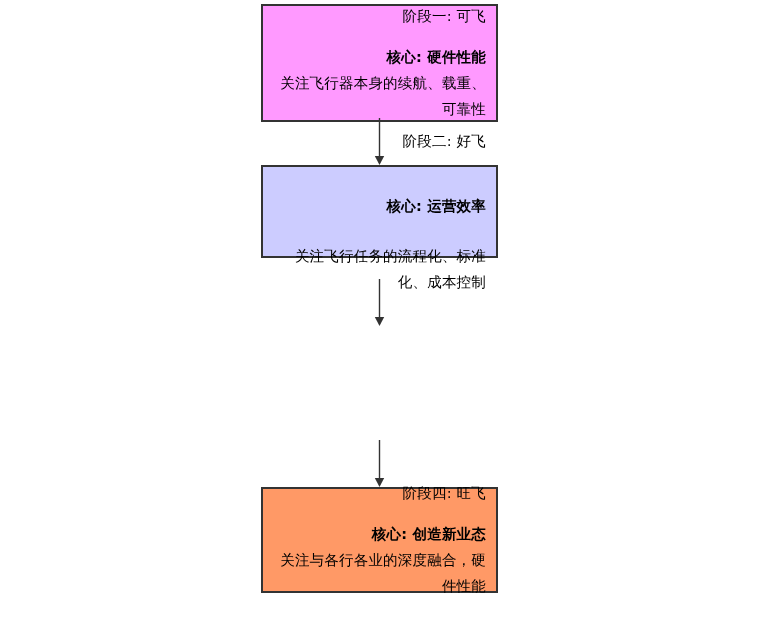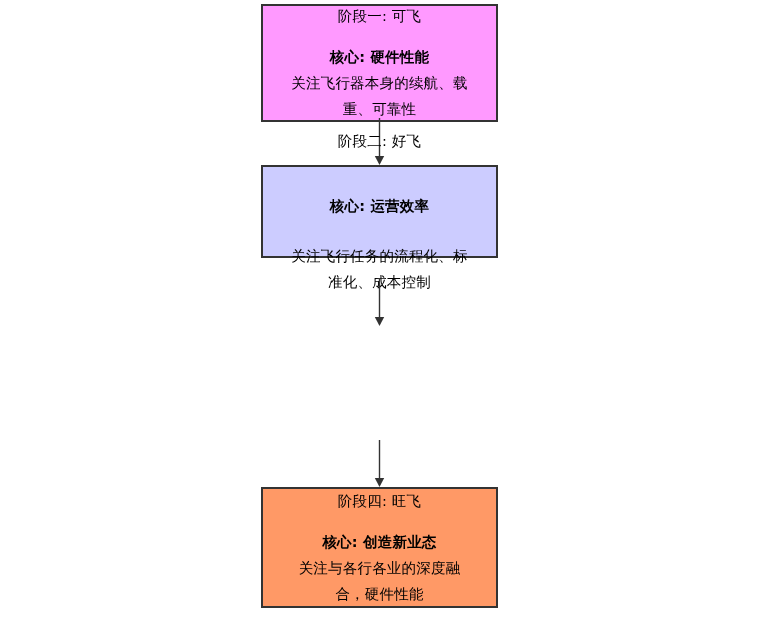--- a/index.html
+++ b/index.html
@@ -24,22 +24,22 @@
   .node {
     position: absolute;
     left: 261px;
     width: 237px;
     box-sizing: border-box;
     border: 2px solid #333333;
     display: flex;
     flex-direction: column;
     align-items: center;
     justify-content: center;
-    text-align: center;
-    padding: 4px 24px;
+    text-align: right;
+    padding: 4px 10px;
   }
 
   .node .line {
     display: block;
     width: 100%;
     color: #000000;
     font-size: 14.5px;
     line-height: 25px;
     letter-spacing: 0.2px;
   }
@@ -48,21 +48,21 @@
     margin-top: 16px;
   }
   .node .line.desc {
     line-height: 26px;
   }
 
   
   #node-0 { top: 4px;   height: 118px; }
   #node-1 { top: 165px; height: 93px; gap: 24px; }
   #node-2 { top: 326px; height: 117px; }
-  #node-3 { top: 487px; height: 121px; }
+  #node-3 { top: 487px; height: 106px; }
 
   
   .connector {
     position: absolute;
     left: 0;
     width: 760px;
     height: 50px;
     pointer-events: none;
   }
   #connector-0 { top: 118px; }

